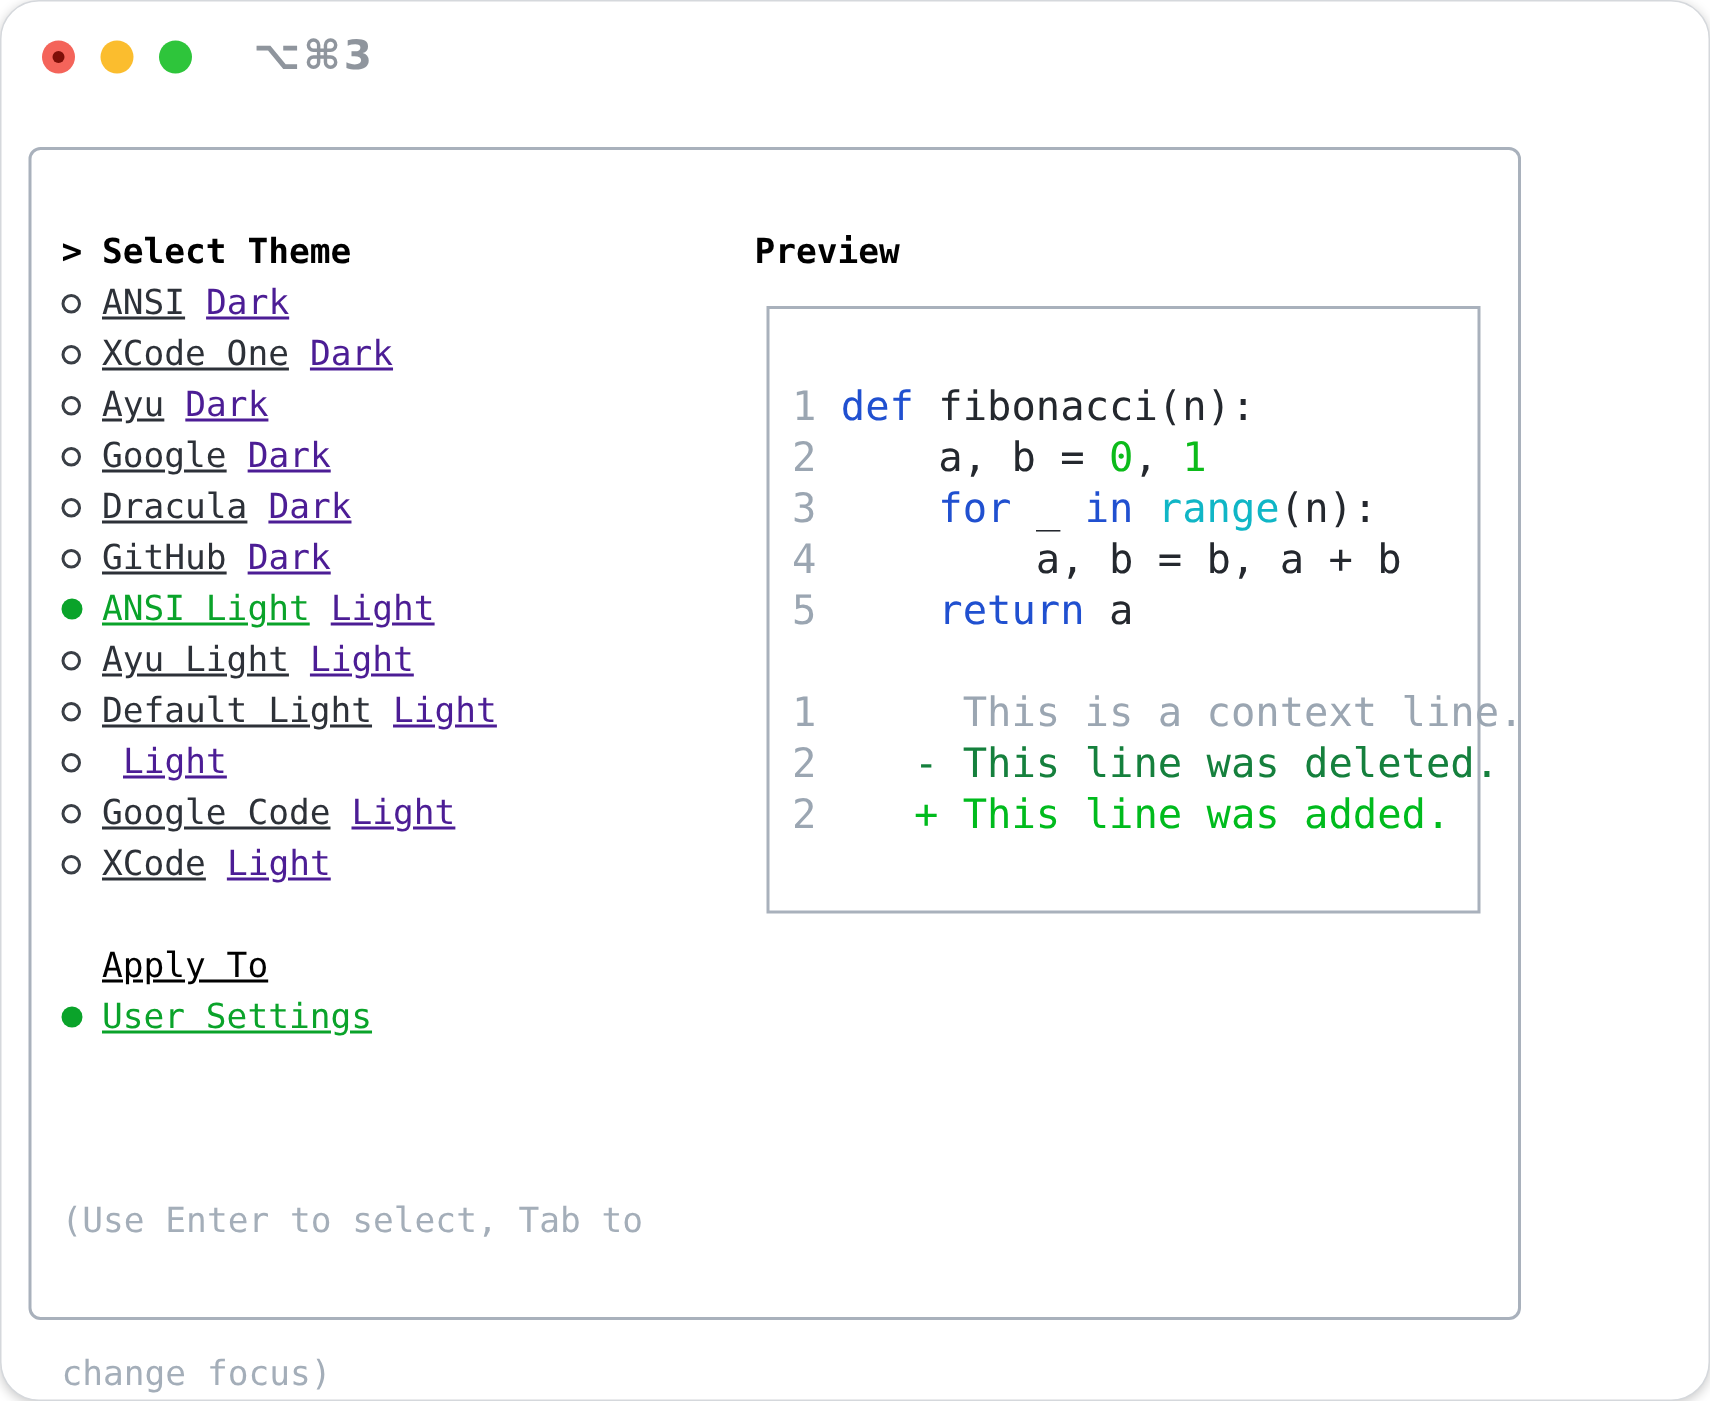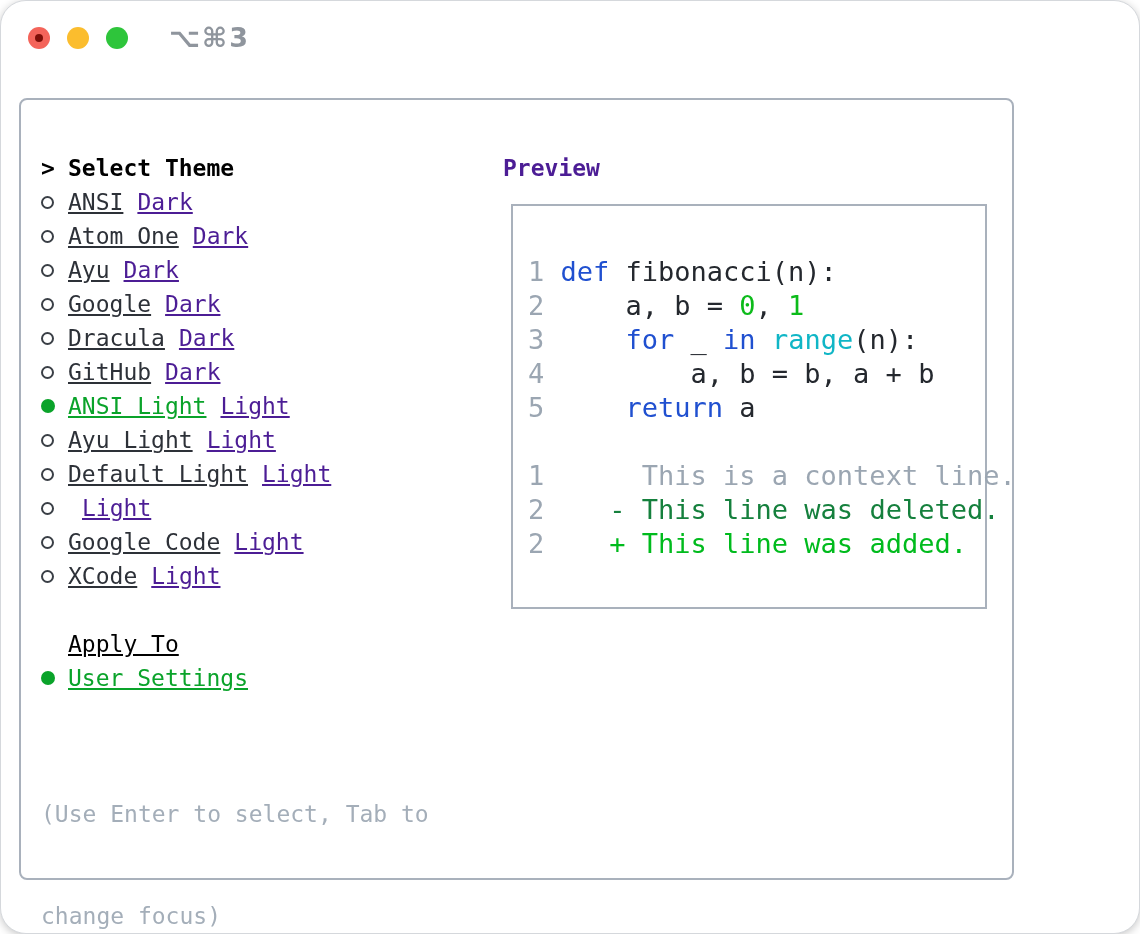--- a/index.html
+++ b/index.html
@@ -48,21 +48,21 @@
   .hdr{font-weight:bold;color:#000;}
   .name{color:#2d3138;text-decoration:underline;}
   .name.sel{color:#0aa32a;}
   .tag{color:#4c1d95;margin-left:14px;text-decoration:underline;}
   #left-col{position:absolute;left:20px;top:51px;}
   .spacer{height:34px;}
   #help{font-size:23px;line-height:34px;color:#a4aeb9;white-space:pre;}
   
   #preview-title{
     position:absolute;left:482px;top:51px;height:34px;display:flex;align-items:center;
-    font-size:23px;font-weight:bold;color:#4c1d95;
+    font-size:23px;font-weight:bold;color:#000000;
   }
   #preview-box{
     position:absolute;left:490px;top:104px;width:476px;height:405px;
     box-sizing:border-box;border:2px solid #a9b1bc;background:#fff;
   }
   #code{
     position:absolute;left:15px;top:49px;
     font-size:27px;line-height:34px;white-space:pre;
   }
   .tok-num{color:#9ba6b2;}
@@ -91,21 +91,21 @@
   <div class="panel">
 
     <div id="left-col">
       <div class="row">
         <span class="marker"><span class="caret">&gt;</span></span>
         <span class="hdr">Select Theme</span>
       </div>
 
       <div id="theme-list">
           <div class="row"><span class="marker"><span class="circle"></span></span><span class="name">ANSI</span><span class="tag">Dark</span></div>
-          <div class="row"><span class="marker"><span class="circle"></span></span><span class="name">Atom One</span><span class="tag">Dark</span></div>
+          <div class="row"><span class="marker"><span class="circle"></span></span><span class="name">XCode One</span><span class="tag">Dark</span></div>
           <div class="row"><span class="marker"><span class="circle"></span></span><span class="name">Ayu</span><span class="tag">Dark</span></div>
           <div class="row"><span class="marker"><span class="circle"></span></span><span class="name">Google</span><span class="tag">Dark</span></div>
           <div class="row"><span class="marker"><span class="circle"></span></span><span class="name">Dracula</span><span class="tag">Dark</span></div>
           <div class="row"><span class="marker"><span class="circle"></span></span><span class="name">GitHub</span><span class="tag">Dark</span></div>
           <div class="row"><span class="marker"><span class="circle sel"></span></span><span class="name sel">ANSI Light</span><span class="tag">Light</span></div>
           <div class="row"><span class="marker"><span class="circle"></span></span><span class="name">Ayu Light</span><span class="tag">Light</span></div>
           <div class="row"><span class="marker"><span class="circle"></span></span><span class="name">Default Light</span><span class="tag">Light</span></div>
           <div class="row"><span class="marker"><span class="circle"></span></span><span class="tag">Light</span></div>
           <div class="row"><span class="marker"><span class="circle"></span></span><span class="name">Google Code</span><span class="tag">Light</span></div>
           <div class="row"><span class="marker"><span class="circle"></span></span><span class="name">XCode</span><span class="tag">Light</span></div>

